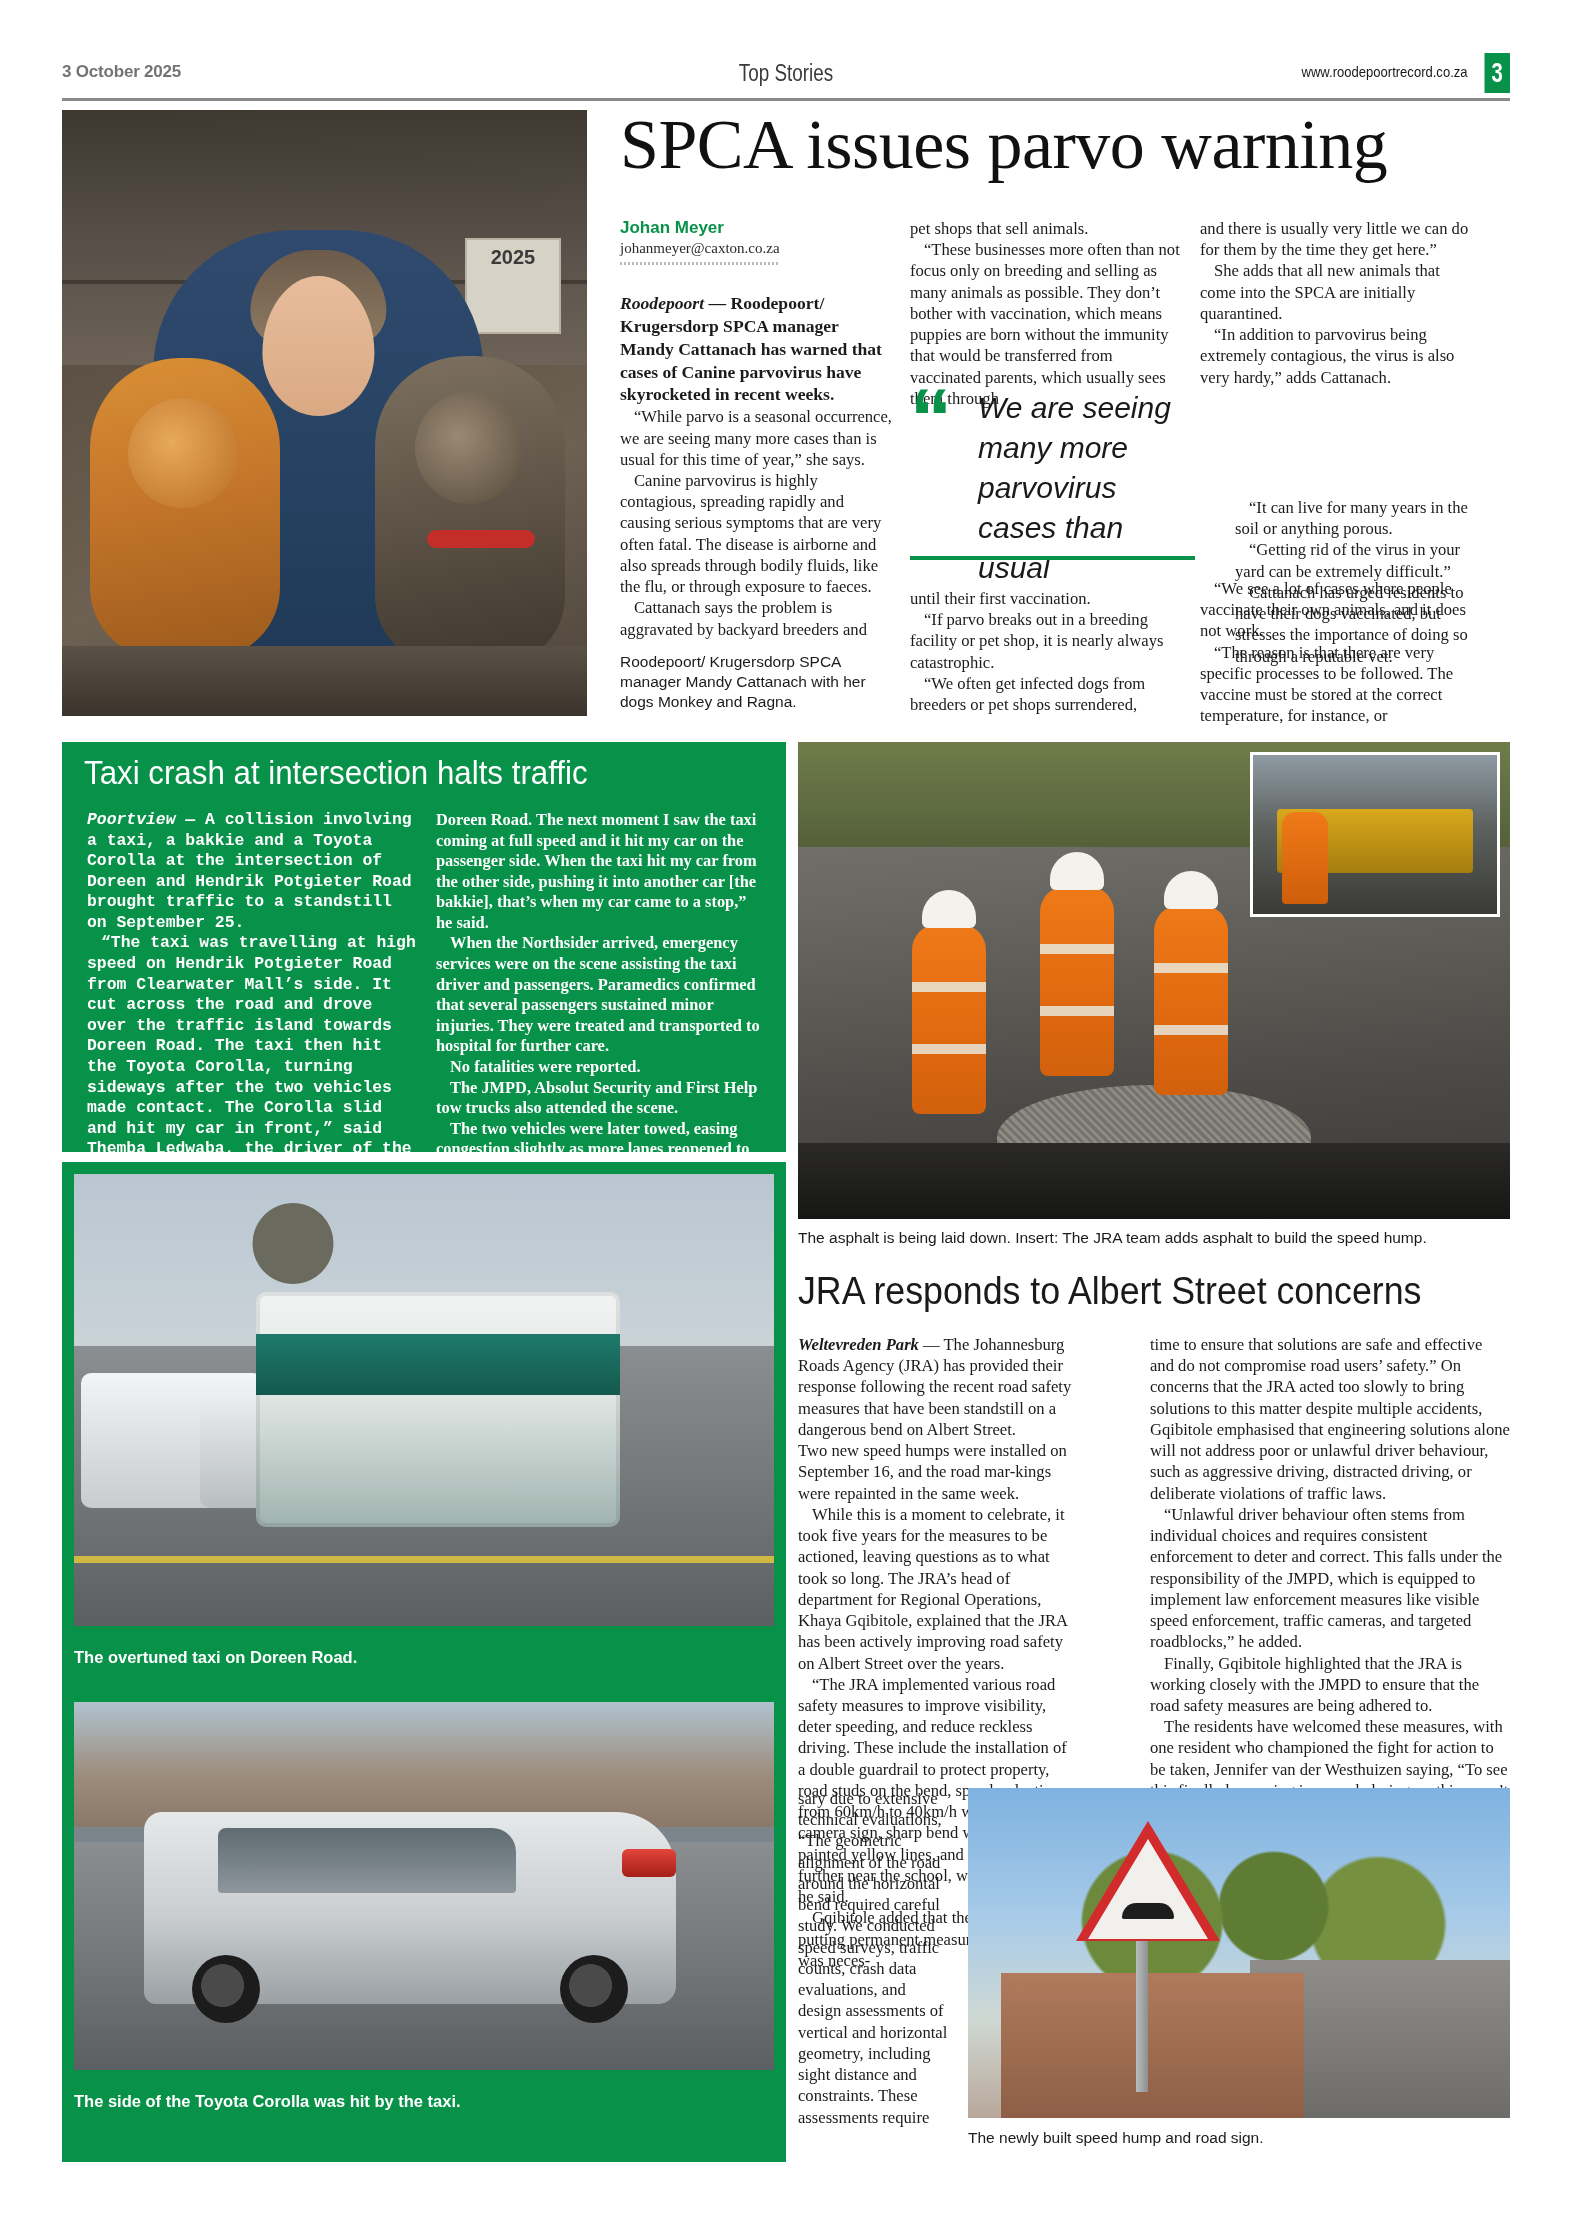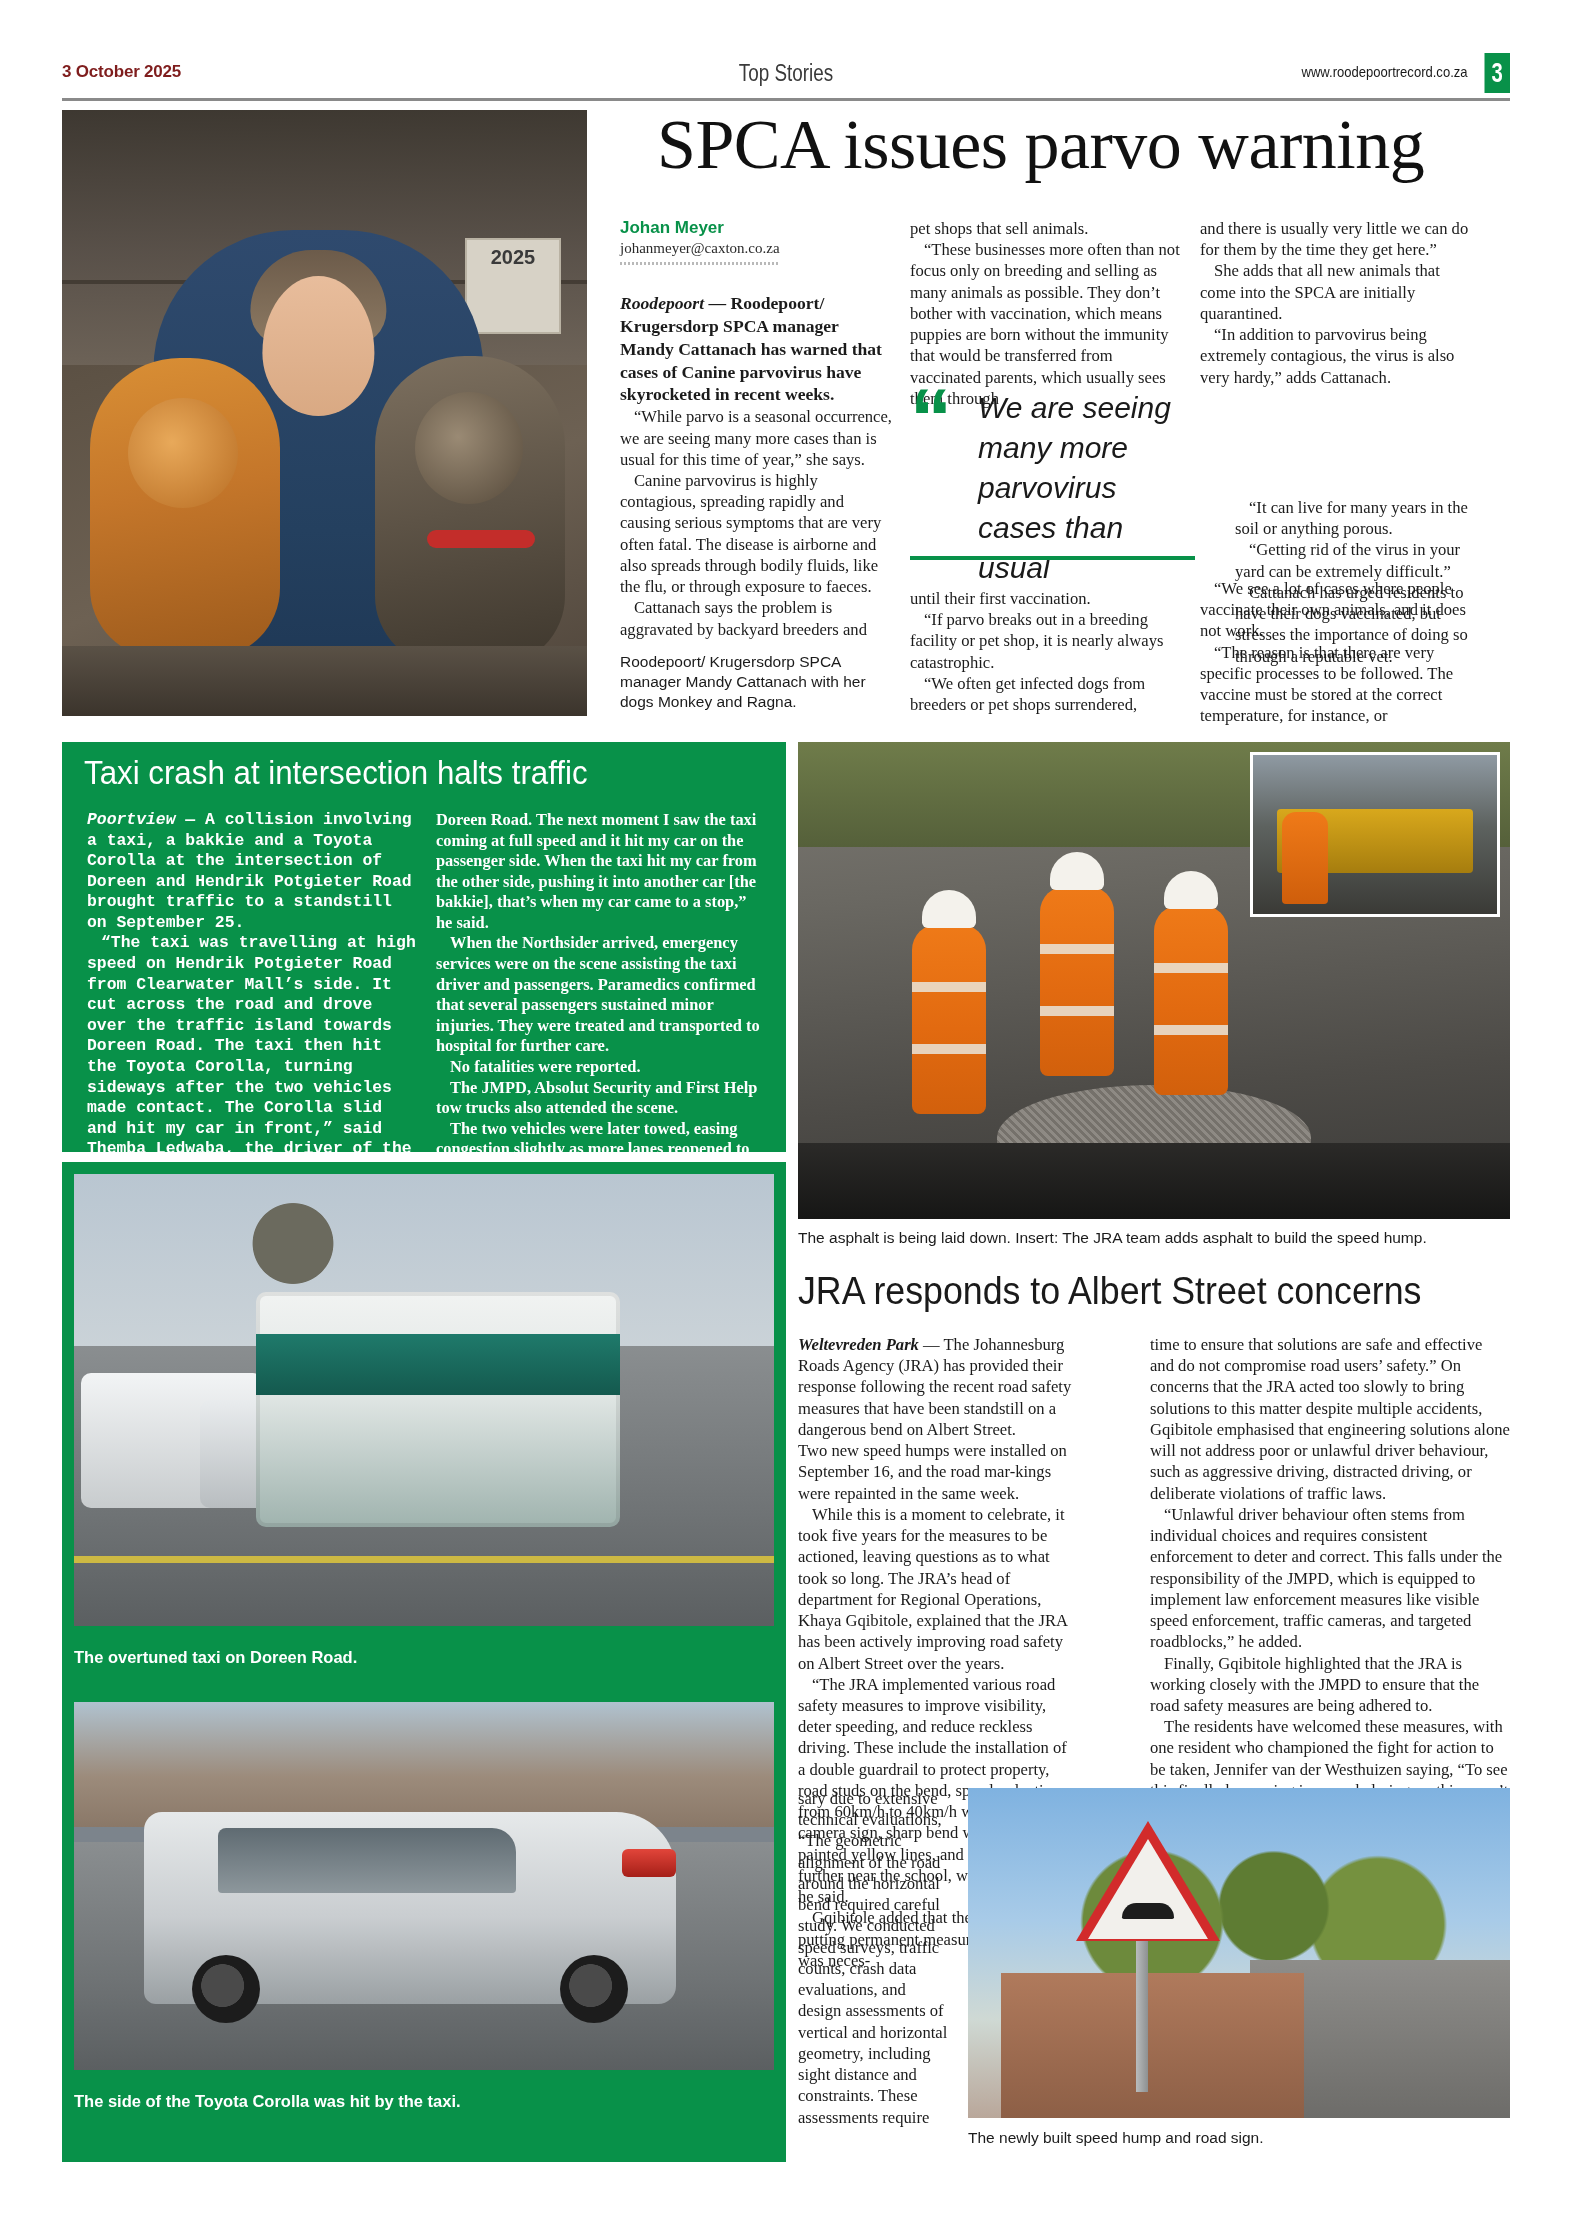--- a/index.html
+++ b/index.html
@@ -18,21 +18,21 @@
   }
 
   
   .masthead {
     position: absolute;
     left: 62px; top: 58px;
     width: 1448px; height: 36px;
   }
   .mast-date {
     position: absolute; left: 0; top: 4px;
-    font-size: 17px; font-weight: bold; color: #7f1d1d;
+    font-size: 17px; font-weight: bold; color: #737373;
     letter-spacing: -0.2px;
   }
   .mast-section {
     position: absolute; left: 0; right: 0; top: 2px;
     text-align: center;
     font-size: 23px; font-weight: 400; color: #3a3a3a;
     font-family: "Liberation Sans Narrow", "Liberation Sans", sans-serif;
     transform: scaleX(0.82);
   }
   .mast-url {
@@ -60,21 +60,20 @@
   .lead-headline {
     position: absolute;
     left: 620px; top: 108px;
     width: 900px;
     font-family: "Liberation Serif", serif;
     font-size: 70px;
     font-weight: 400;
     color: #111;
     letter-spacing: -0.5px;
     line-height: 1.05;
-    margin-left: 37px;
   }
 
   
   .lead-photo {
     position: absolute;
     left: 62px; top: 110px;
     width: 525px; height: 606px;
     overflow: hidden;
     background: #6b6054;
   }

